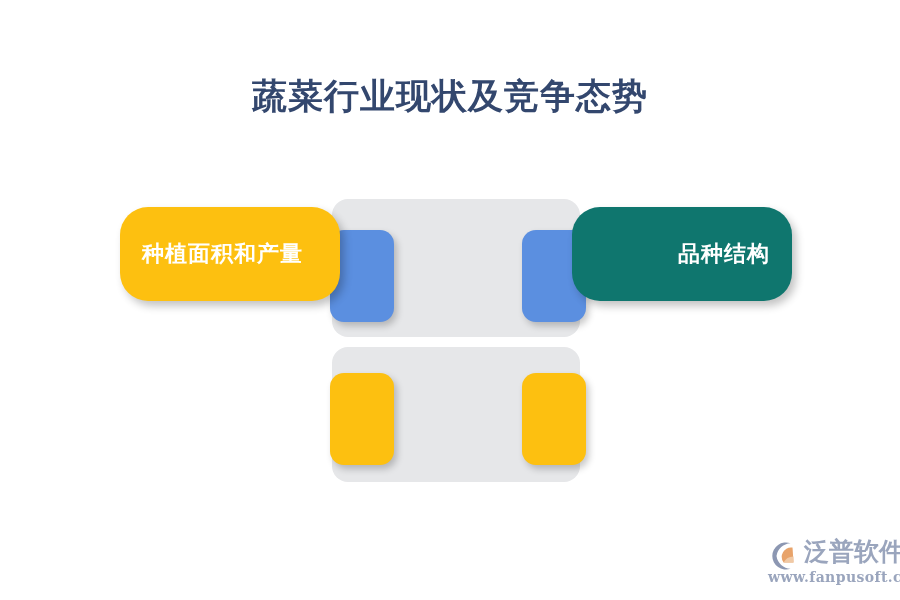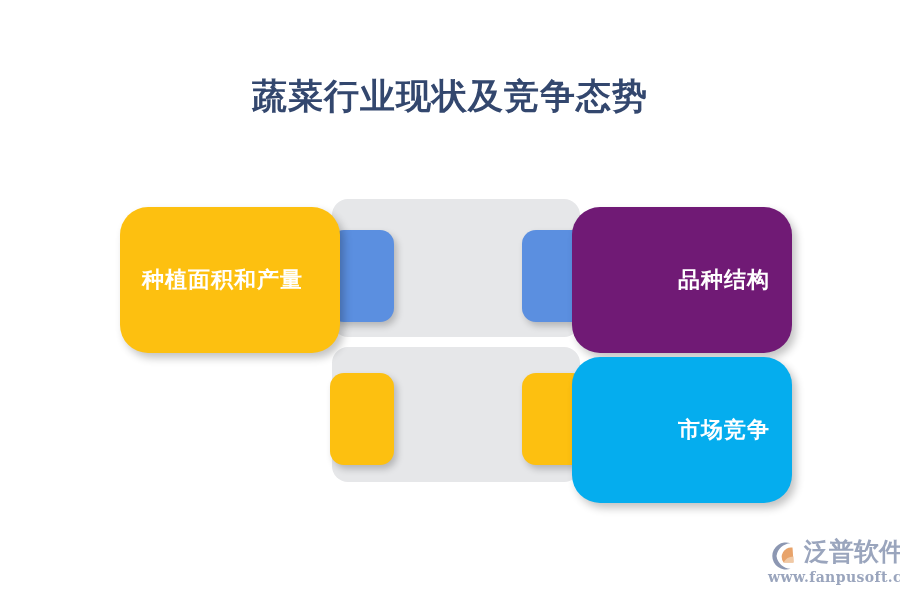--- a/index.html
+++ b/index.html
@@ -65,40 +65,40 @@
   }
   #accent-tl { left: 330px; top: 230px; background: #5b8fe0; }
   #accent-tr { left: 522px; top: 230px; background: #5b8fe0; }
   #accent-bl { left: 330px; top: 373px; background: #fdc010; }
   #accent-br { left: 522px; top: 373px; background: #fdc010; }
 
   
   .card {
     position: absolute;
     width: 220px;
-    height: 146px;
+    height: 94px;
     border-radius: 28px;
     box-shadow: 4px 5px 9px rgba(0,0,0,0.24);
     display: flex;
     align-items: center;
     box-sizing: border-box;
   }
   .card .card-label {
     font-size: 22px;
     font-weight: bold;
     color: #ffffff;
     letter-spacing: 1px;
     white-space: nowrap;
     width: 100%;
   }
   .card.align-left  .card-label { text-align: left;  padding-left: 22px; }
   .card.align-right .card-label { text-align: right; padding-right: 22px; }
 
   #card-tl { left: 120px; top: 207px; background: #fdc010; }
-  #card-tr { left: 572px; top: 207px; background: #701a75; }
+  #card-tr { left: 572px; top: 207px; background: #0f766e; }
   #card-bl { left: 120px; top: 357px; background: #05adee; }
   #card-br { left: 572px; top: 357px; background: #05adee; }
 
   
   #watermark {
     position: absolute;
     left: 766px;
     top: 537px;
     width: 128px;
     height: 50px;
@@ -152,23 +152,20 @@
 
   <div id="card-tl" class="card align-left">
     <span class="card-label">种植面积和产量</span>
   </div>
 
   <div id="card-tr" class="card align-right">
     <span class="card-label">品种结构</span>
   </div>
 
 
-  <div id="card-br" class="card align-right">
-    <span class="card-label">市场竞争</span>
-  </div>
 
   <div id="watermark">
     <div id="wm-logo">
       <svg width="36" height="32" viewBox="0 0 36 32" xmlns="http://www.w3.org/2000/svg">
         <path d="M24.5 3.2 A13.6 13.6 0 1 0 24.5 28.8 A15 15 0 0 1 10.5 16 A15 15 0 0 1 24.5 3.2 Z" fill="#8c97b2"></path>
         <path d="M26.5 7.5 A9.5 9.5 0 0 0 17.6 22.5 L27.5 22.5 Z" fill="#e8a36a"></path>
         <path d="M17.6 22.5 L27.5 22.5 L27.5 16.5 A11 11 0 0 0 17.6 22.5 Z" fill="#f0c9a5"></path>
       </svg>
     </div>
     <div id="wm-brand">泛普软件</div>

